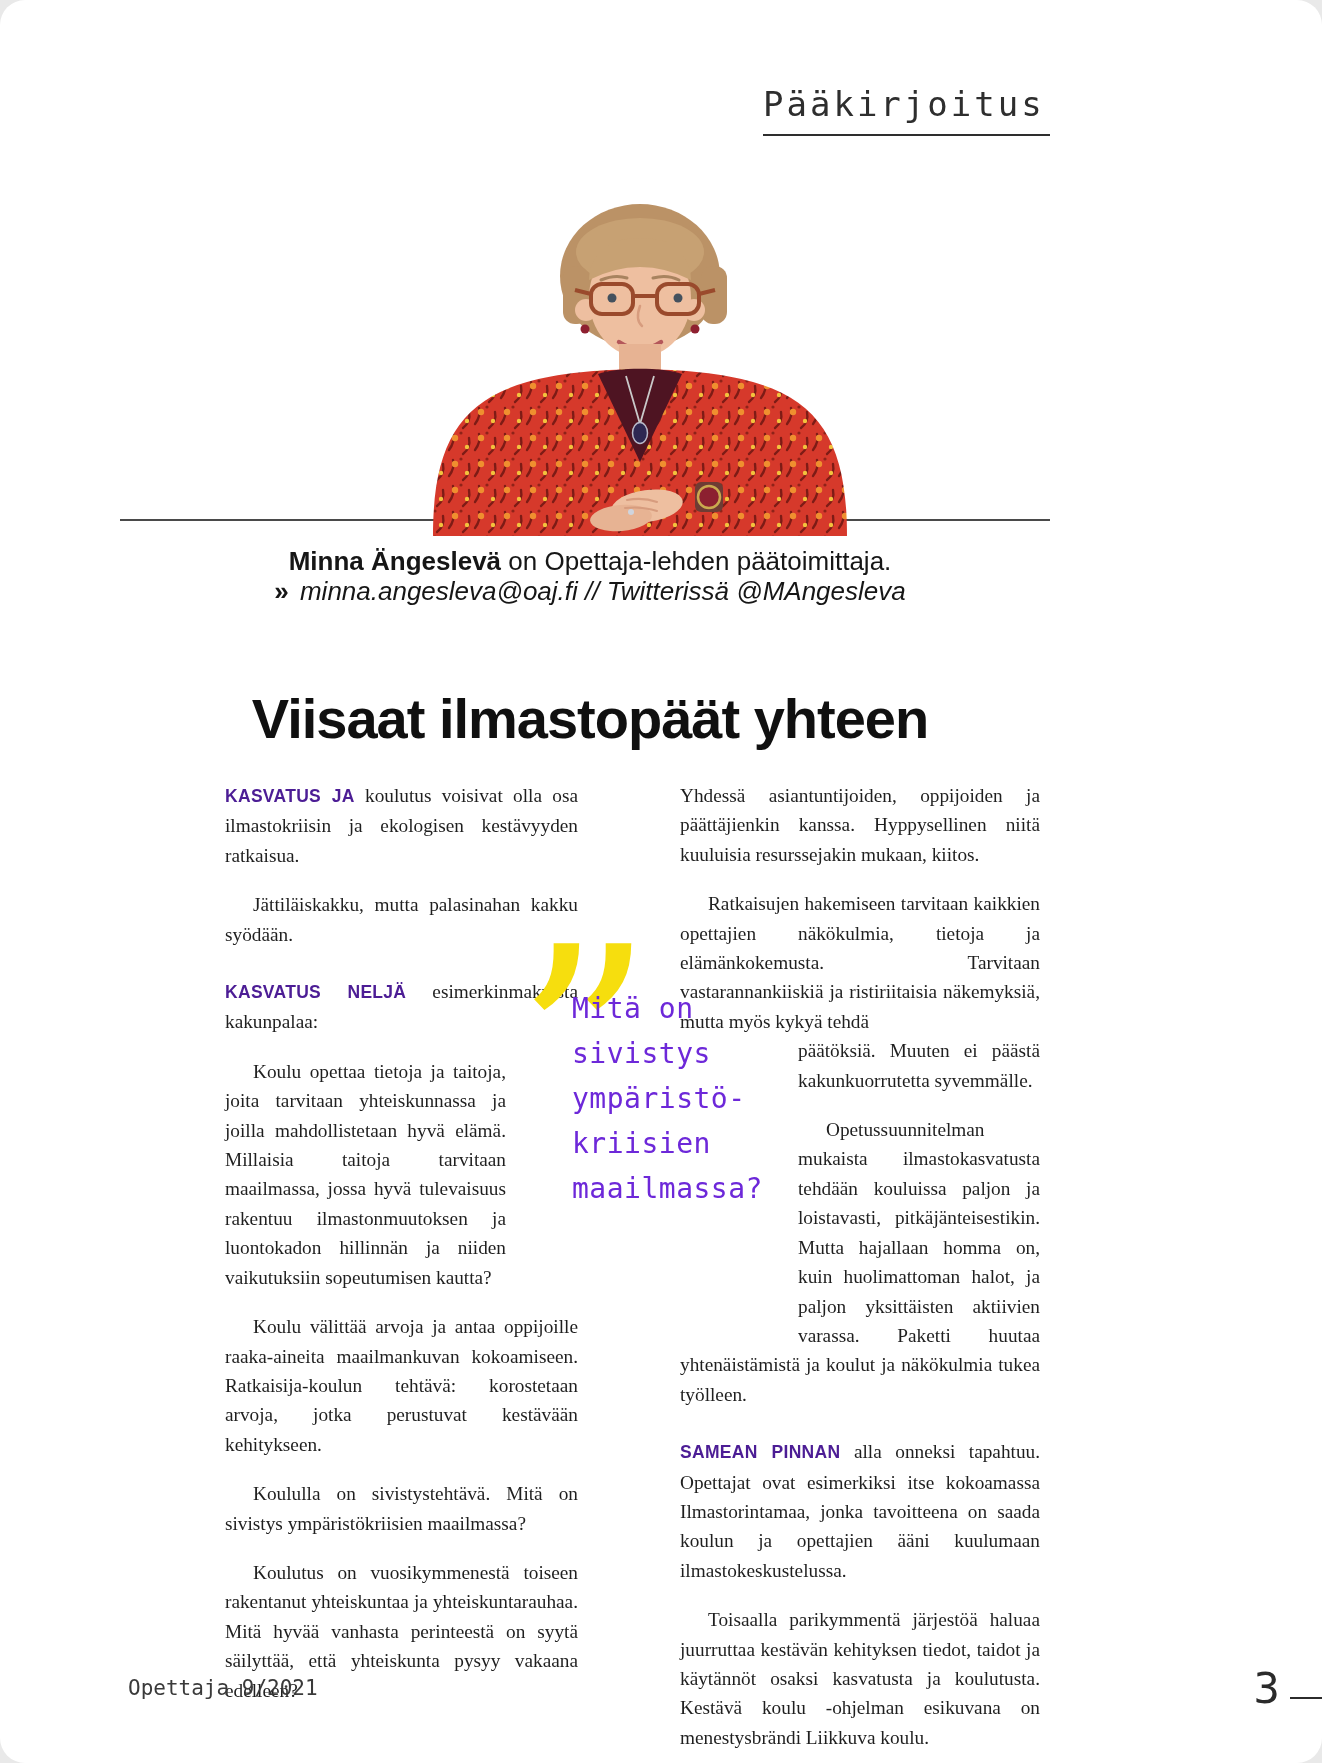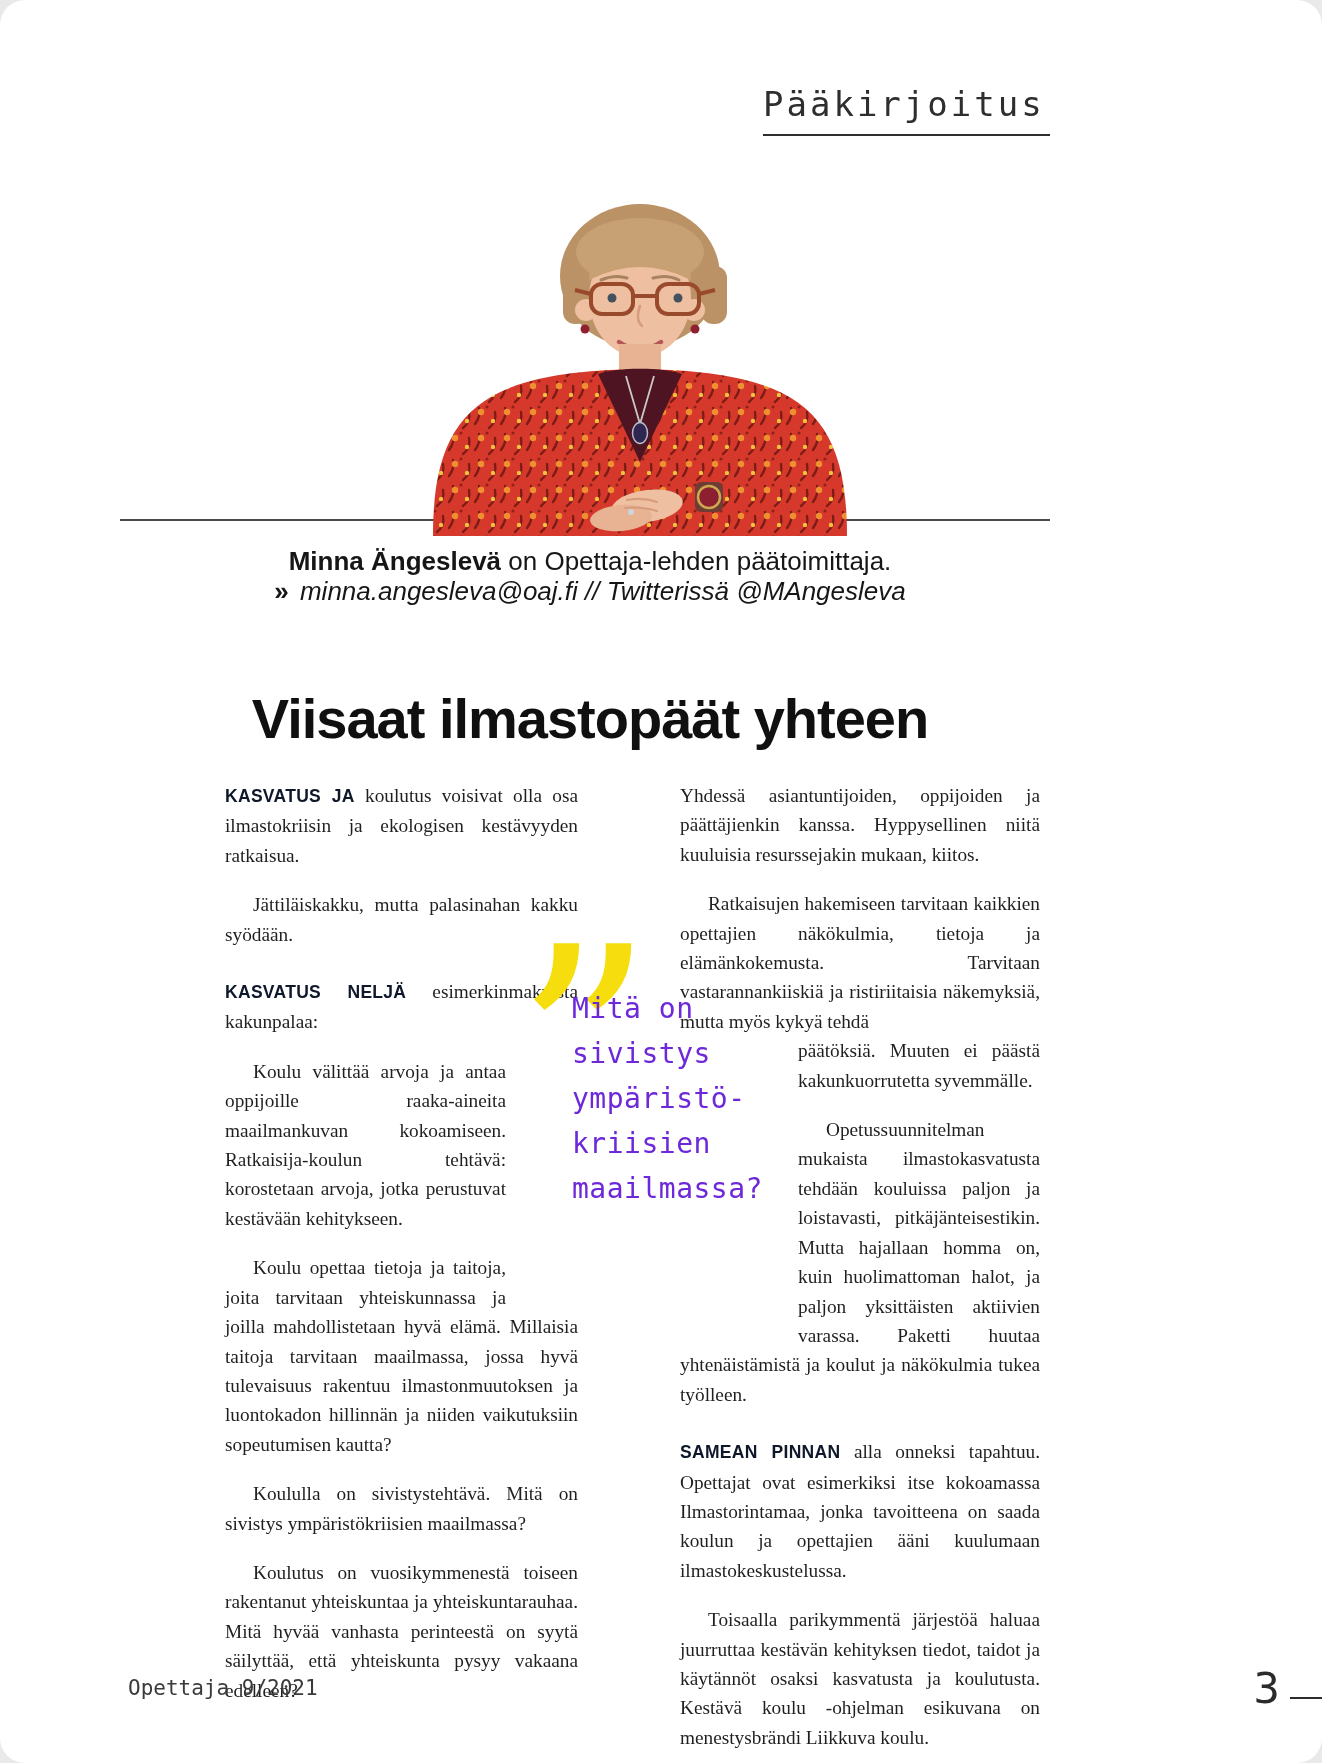--- a/index.html
+++ b/index.html
@@ -52,21 +52,21 @@
     font-size:19.3px; line-height:29.4px;
     text-align:justify;
   }
   .col-left{left:225px; width:353px;}
   .col-right{left:680px; width:360px;}
   .col p{margin:0;}
   .col p.indent{text-indent:28px;margin-top:20px;}
   .col p.sect{margin-top:28px;}
   .lead{
     font-family:"Liberation Sans", sans-serif;
-    font-weight:700; font-size:17.5px; letter-spacing:.3px; color:#0f172a;
+    font-weight:700; font-size:17.5px; letter-spacing:.3px; color:#4c1d95;
   }
   .qspace-left{float:right; width:72px; height:268px;}
   .qspace-right{float:left; width:118px; height:295px;}
   .end-mark{font-size:16px; margin-left:5px; position:relative; top:-2px;}
   .pq-mark{
     position:absolute; left:515px; top:912px;
     font-family:"DejaVu Serif", serif;
     font-size:270px; line-height:270px;
     color:#F6DE0E; z-index:4; pointer-events:none;
   }
@@ -176,22 +176,22 @@
     <div>ympäristö-</div>
     <div>kriisien</div>
     <div>maailmassa?</div>
   </div>
 
   <div class="col col-left">
     <p><span class="lead">KASVATUS JA</span><span> koulutus voisivat olla osa ilmastokriisin ja ekologisen kestävyyden ratkaisua.</span></p>
     <p class="indent">Jättiläiskakku, mutta palasinahan kakku syödään.</p>
     <p class="sect"><span class="lead">KASVATUS NELJÄ</span><span> esimerkinmakuista kakunpalaa:</span></p>
     <div class="qspace-left"></div>
+    <p class="indent">Koulu opettaa tietoja ja taitoja, joita tarvitaan yhteiskunnassa ja joilla mahdollistetaan hyvä elämä. Millaisia taitoja tarvitaan maailmassa, jossa hyvä tulevaisuus rakentuu ilmastonmuutoksen ja luontokadon hillinnän ja niiden vaikutuksiin sopeutumisen kautta?</p>
     <p class="indent">Koulu välittää arvoja ja antaa oppijoille raaka-aineita maailmankuvan kokoamiseen. Ratkaisija-koulun tehtävä: korostetaan arvoja, jotka perustuvat kestävään kehitykseen.</p>
-    <p class="indent">Koulu opettaa tietoja ja taitoja, joita tarvitaan yhteiskunnassa ja joilla mahdollistetaan hyvä elämä. Millaisia taitoja tarvitaan maailmassa, jossa hyvä tulevaisuus rakentuu ilmastonmuutoksen ja luontokadon hillinnän ja niiden vaikutuksiin sopeutumisen kautta?</p>
     <p class="indent">Koululla on sivistystehtävä. Mitä on sivistys ympäristökriisien maailmassa?</p>
     <p class="indent">Koulutus on vuosikymmenestä toiseen rakentanut yhteiskuntaa ja yhteiskuntarauhaa. Mitä hyvää vanhasta perinteestä on syytä säilyttää, että yhteiskunta pysyy vakaana edelleen?</p>
   </div>
 
   <div class="col col-right">
     <p>Yhdessä asiantuntijoiden, oppijoiden ja päättäjienkin kanssa. Hyppysellinen niitä kuuluisia resurssejakin mukaan, kiitos.</p>
     <p class="indent">Ratkaisujen hakemiseen tarvitaan kaikkien opettajien näkökulmia, tietoja ja elämänkokemusta. Tarvitaan vastarannankiiskiä ja ristiriitaisia näkemyksiä, mutta myös kykyä tehdä</p>
     <div class="qspace-right"></div>
     <p>päätöksiä. Muuten ei päästä kakunkuorrutetta syvemmälle.</p>
     <p class="indent">Opetussuunnitelman mukaista ilmastokasvatusta tehdään kouluissa paljon ja loistavasti, pitkäjänteisestikin. Mutta hajallaan homma on, kuin huolimattoman halot, ja paljon yksittäisten aktiivien varassa. Paketti huutaa yhtenäistämistä ja koulut ja näkökulmia tukea työlleen.</p>

